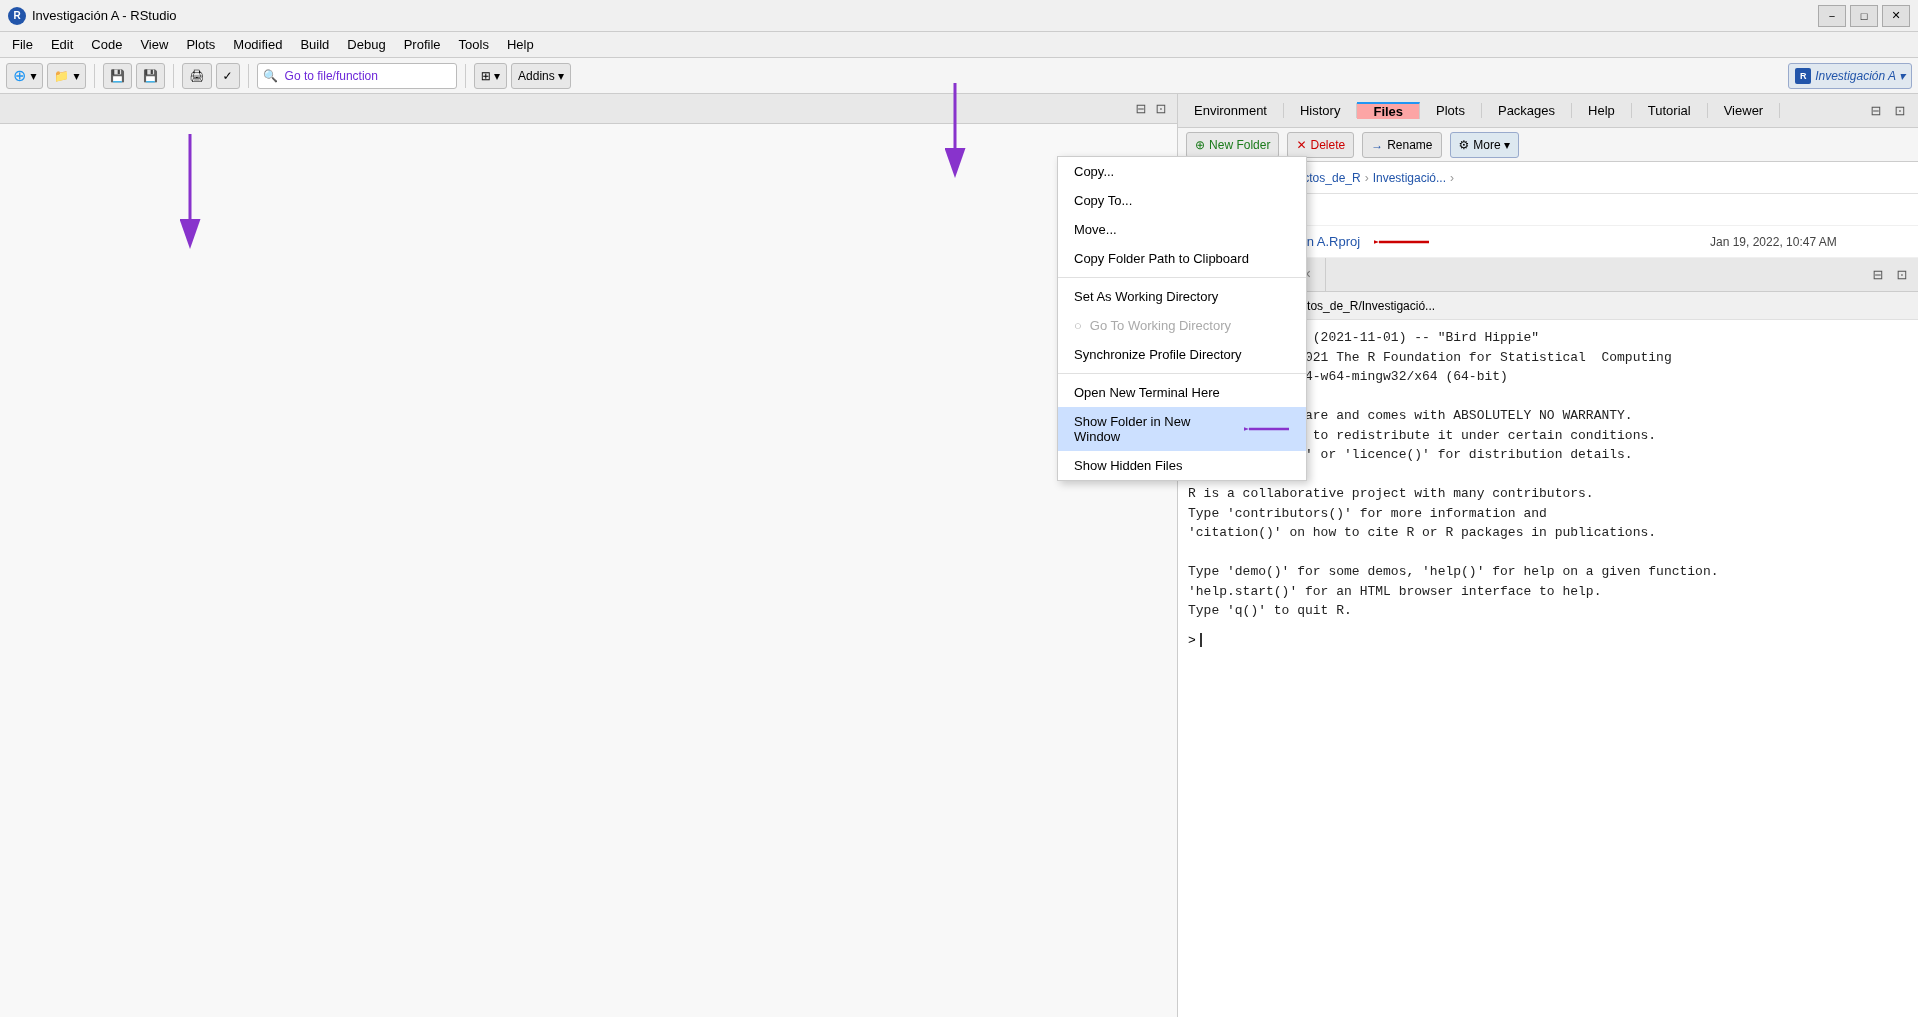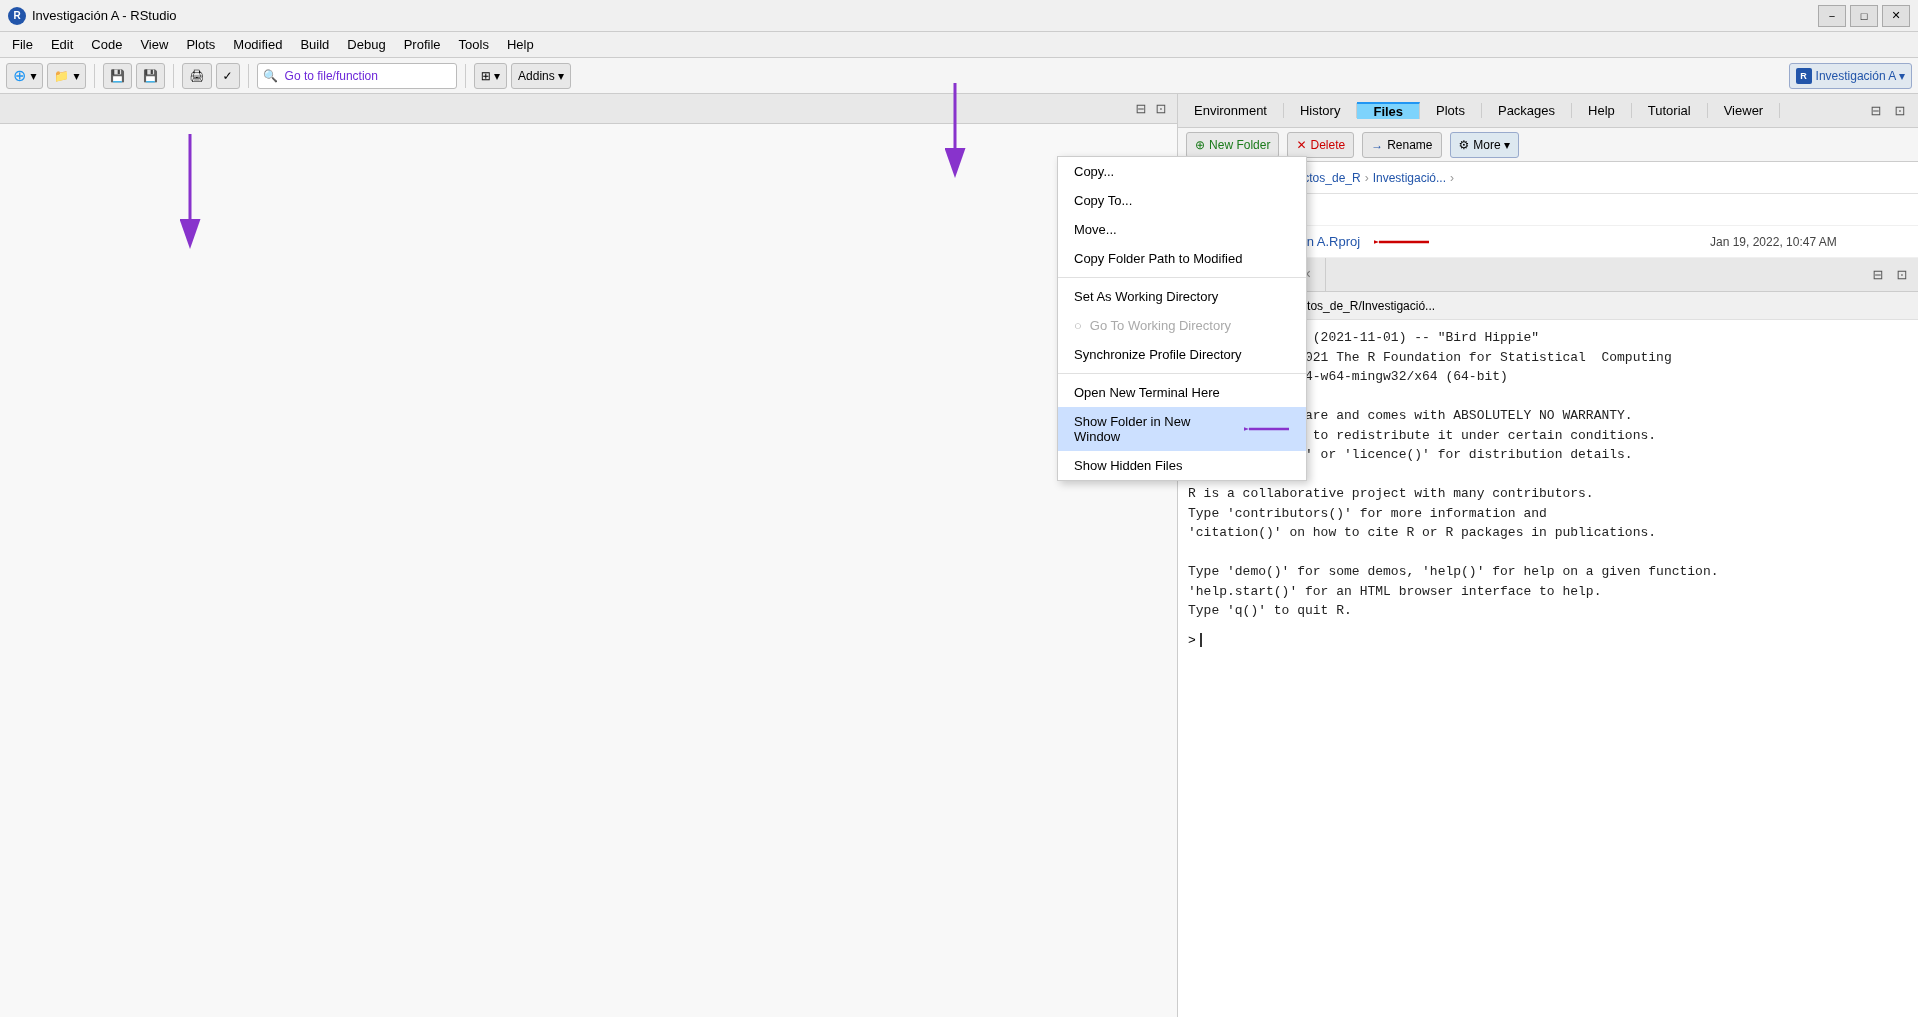--- a/index.html
+++ b/index.html
@@ -132,21 +132,21 @@
     .tab {
       padding: 0 16px;
       display: flex;
       align-items: center;
       cursor: pointer;
       font-size: 13px;
       border-right: 1px solid #ccc;
       background: #e8e8e8;
     }
     .tab.active {
-      background: #7dd3fc;
+      background: #fca5a5;
       border-top: 2px solid #2196F3;
       font-weight: 600;
     }
     .tabs-right {
       display: flex;
       align-items: center;
       padding-right: 8px;
       gap: 4px;
     }
     .pane-btn {
@@ -416,21 +416,21 @@
     <span style="color:#6d28d9; font-size:12px;">Go to file/function</span>
   </div>
   <div class="toolbar-separator"></div>
   <div class="toolbar-btn">⊞ ▾</div>
   <div class="toolbar-btn">
     <span>Addins ▾</span>
   </div>
   <div style="flex:1"></div>
   <div class="toolbar-btn" style="background:#e0e8f0; border-color:#99aacc;">
     <div class="project-icon">R</div>
-    <span style="color:#2255aa;">Investigación A ▾</span>
+    <span style="color:#2255aa;font-style:italic;">Investigación A ▾</span>
   </div>
 </div>
 
 <div class="main-layout">
 
   <div class="left-pane">
     <div class="left-pane-header">
       <div class="pane-btn">⊟</div>
       <div class="pane-btn">⊡</div>
     </div>
@@ -599,21 +599,21 @@
   <div class="dropdown-item">
     <span>Copy...</span>
   </div>
   <div class="dropdown-item">
     <span>Copy To...</span>
   </div>
   <div class="dropdown-item">
     <span>Move...</span>
   </div>
   <div class="dropdown-item">
-    <span>Copy Folder Path to Modified</span>
+    <span>Copy Folder Path to Clipboard</span>
   </div>
   <div class="dropdown-divider"></div>
   <div class="dropdown-item">
     <span>Set As Working Directory</span>
   </div>
   <div class="dropdown-item disabled">
     <span style="color:#aaa;">○</span>
     <span>Go To Working Directory</span>
   </div>
   <div class="dropdown-item">

